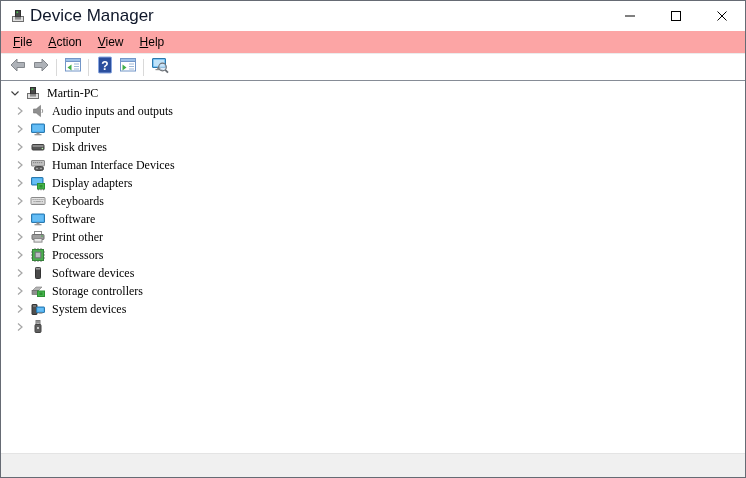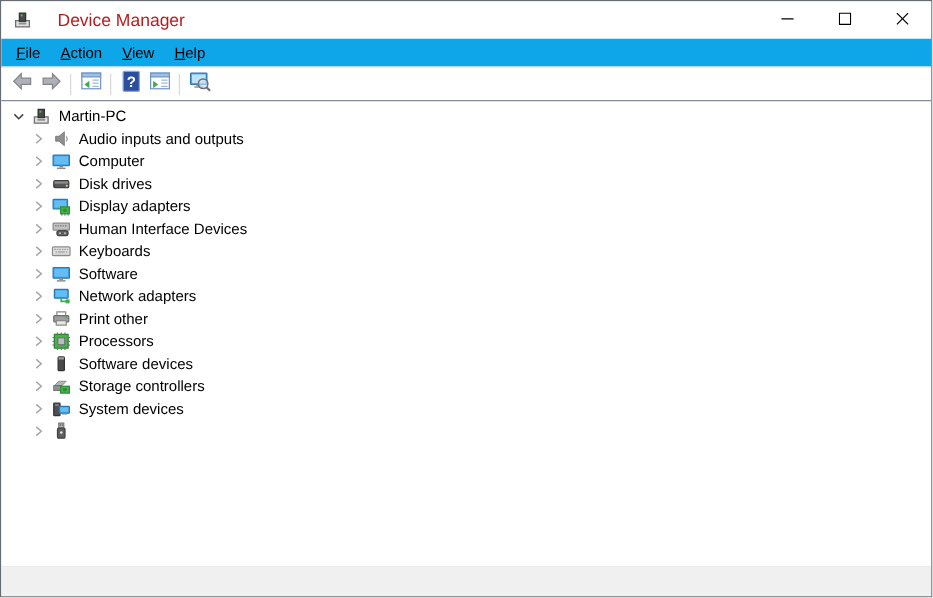--- a/index.html
+++ b/index.html
@@ -1,38 +1,38 @@
 <!DOCTYPE html>
 <html><head>
 <meta charset="utf-8">
 <style>
   html,body{margin:0;padding:0;background:#fff;font-family:"Liberation Sans",sans-serif;}
   .window{position:relative;width:746px;height:478px;box-sizing:border-box;
           border:1px solid #666b74;background:#fff;display:flex;flex-direction:column;overflow:hidden;}
   
   .titlebar{height:30px;flex:0 0 30px;display:flex;align-items:center;background:#fff;}
   .app-icon{width:16px;height:16px;margin-left:9px;flex:0 0 16px;}
-  .title{margin-left:20px;font-size:14px;color:#b91c1c;white-space:nowrap;}
+  .title{margin-left:4px;font-size:17px;color:#0f172a;white-space:nowrap;}
   .win-controls{margin-left:auto;display:flex;height:100%;}
   .win-btn{width:46px;height:100%;display:flex;align-items:center;justify-content:center;cursor:default;}
   
   .menubar{height:22px;flex:0 0 22px;display:flex;align-items:center;padding-left:4px;
-           border-bottom:1px solid #ececec;background:#0ea5e9;}
+           border-bottom:1px solid #ececec;background:#fca5a5;}
   .menu-item{display:inline-block;font-size:12px;color:#000;padding:3px 8px;cursor:default;}
   .menu-item::first-letter{text-decoration:underline;}
   
   .toolbar{height:26px;flex:0 0 26px;display:flex;align-items:center;padding-left:5px;background:#fff;}
   .tb-btn{width:23px;height:22px;display:flex;align-items:center;justify-content:center;}
   .tb-sep{width:1px;height:17px;background:#d9d9d9;margin:0 4px;flex:0 0 1px;}
   
   .tree{flex:1 1 auto;background:#fff;border-top:1px solid #868c96;border-bottom:1px solid #e4e4e4;
-        overflow:hidden;padding-top:3px;}
+        overflow:hidden;padding-top:3px;font-family:Liberation Serif, serif;}
   .row{height:18px;display:flex;align-items:center;font-size:12px;color:#000;white-space:nowrap;}
   .row.root{padding-left:6px;}
-  .row.child{padding-left:22px;}
+  .row.child{padding-left:11px;}
   .chev{width:16px;height:16px;flex:0 0 16px;display:flex;align-items:center;justify-content:center;}
   .icon16{width:16px;height:16px;flex:0 0 16px;margin-left:2px;display:flex;align-items:center;justify-content:center;}
   .row .label{margin-left:6px;}
   
   .statusbar{height:23px;flex:0 0 23px;background:#f0f0f0;}
 </style>
 </head>
 <body>
 
 <div class="window">
@@ -187,51 +187,51 @@
         <span class="label">Disk drives</span>
       </div>
       <div class="row child">
         <span class="chev">
           <svg width="16" height="16" viewBox="0 0 16 16" xmlns="http://www.w3.org/2000/svg">
             <polyline points="6,4.5 10,8 6,11.5" fill="none" stroke="#a6a6a6" stroke-width="1.2"></polyline>
           </svg>
         </span>
         <span class="icon16">
           <svg width="16" height="16" viewBox="0 0 16 16" xmlns="http://www.w3.org/2000/svg">
-            <rect x="1.5" y="2.5" width="11.5" height="7.5" rx="0.5" fill="#41a8ee" stroke="#2c79ad"></rect>
-   <rect x="2.5" y="3.5" width="9.5" height="5.5" fill="#66bdf4"></rect>
-   <rect x="7.5" y="8.5" width="7" height="5.5" fill="#44b54a" stroke="#2f8f35"></rect>
-   <rect x="9.5" y="10" width="3" height="2.5" fill="#2f8f35"></rect>
-   <line x1="8.5" y1="14" x2="8.5" y2="15.3" stroke="#6e6e6e"></line>
-   <line x1="11" y1="14" x2="11" y2="15.3" stroke="#6e6e6e"></line>
-   <line x1="13.5" y1="14" x2="13.5" y2="15.3" stroke="#6e6e6e"></line>
-          </svg>
-        </span>
-        <span class="label">Display adapters</span>
-      </div>
-      <div class="row child">
-        <span class="chev">
-          <svg width="16" height="16" viewBox="0 0 16 16" xmlns="http://www.w3.org/2000/svg">
-            <polyline points="6,4.5 10,8 6,11.5" fill="none" stroke="#a6a6a6" stroke-width="1.2"></polyline>
-          </svg>
-        </span>
-        <span class="icon16">
-          <svg width="16" height="16" viewBox="0 0 16 16" xmlns="http://www.w3.org/2000/svg">
             <rect x="1.5" y="3.5" width="13" height="5.5" rx="0.5" fill="#c2c2c2" stroke="#8a8a8a"></rect>
    <rect x="3" y="5" width="1.3" height="1.2" fill="#8a8a8a"></rect>
             <rect x="5" y="5" width="1.3" height="1.2" fill="#8a8a8a"></rect>
    <rect x="7" y="5" width="1.3" height="1.2" fill="#8a8a8a"></rect>
             <rect x="9" y="5" width="1.3" height="1.2" fill="#8a8a8a"></rect>
    <rect x="11" y="5" width="1.3" height="1.2" fill="#8a8a8a"></rect>
    <rect x="4.5" y="9.5" width="9" height="4" rx="2" fill="#5f5f5f" stroke="#474747"></rect>
    <circle cx="7" cy="11.5" r="0.8" fill="#bdbdbd"></circle>
             <circle cx="11" cy="11.5" r="0.8" fill="#bdbdbd"></circle>
           </svg>
         </span>
         <span class="label">Human Interface Devices</span>
+      </div>
+      <div class="row child">
+        <span class="chev">
+          <svg width="16" height="16" viewBox="0 0 16 16" xmlns="http://www.w3.org/2000/svg">
+            <polyline points="6,4.5 10,8 6,11.5" fill="none" stroke="#a6a6a6" stroke-width="1.2"></polyline>
+          </svg>
+        </span>
+        <span class="icon16">
+          <svg width="16" height="16" viewBox="0 0 16 16" xmlns="http://www.w3.org/2000/svg">
+            <rect x="1.5" y="2.5" width="11.5" height="7.5" rx="0.5" fill="#41a8ee" stroke="#2c79ad"></rect>
+   <rect x="2.5" y="3.5" width="9.5" height="5.5" fill="#66bdf4"></rect>
+   <rect x="7.5" y="8.5" width="7" height="5.5" fill="#44b54a" stroke="#2f8f35"></rect>
+   <rect x="9.5" y="10" width="3" height="2.5" fill="#2f8f35"></rect>
+   <line x1="8.5" y1="14" x2="8.5" y2="15.3" stroke="#6e6e6e"></line>
+   <line x1="11" y1="14" x2="11" y2="15.3" stroke="#6e6e6e"></line>
+   <line x1="13.5" y1="14" x2="13.5" y2="15.3" stroke="#6e6e6e"></line>
+          </svg>
+        </span>
+        <span class="label">Display adapters</span>
       </div>
       <div class="row child">
         <span class="chev">
           <svg width="16" height="16" viewBox="0 0 16 16" xmlns="http://www.w3.org/2000/svg">
             <polyline points="6,4.5 10,8 6,11.5" fill="none" stroke="#a6a6a6" stroke-width="1.2"></polyline>
           </svg>
         </span>
         <span class="icon16">
           <svg width="16" height="16" viewBox="0 0 16 16" xmlns="http://www.w3.org/2000/svg">
             <rect x="1" y="4.5" width="14" height="7" rx="0.8" fill="#e3e3e3" stroke="#8a8a8a"></rect>
@@ -257,36 +257,20 @@
         </span>
         <span class="icon16">
           <svg width="16" height="16" viewBox="0 0 16 16" xmlns="http://www.w3.org/2000/svg">
             <rect x="1.5" y="3" width="13" height="8.5" rx="0.5" fill="#41a8ee" stroke="#2c79ad"></rect>
    <rect x="2.6" y="4.1" width="10.8" height="6.3" fill="#66bdf4"></rect>
    <rect x="6.5" y="11.5" width="3" height="1.6" fill="#8f8f8f"></rect>
    <rect x="4.5" y="13.1" width="7" height="1.2" fill="#8f8f8f"></rect>
           </svg>
         </span>
         <span class="label">Software</span>
-      </div>
-      <div class="row child">
-        <span class="chev">
-          <svg width="16" height="16" viewBox="0 0 16 16" xmlns="http://www.w3.org/2000/svg">
-            <polyline points="6,4.5 10,8 6,11.5" fill="none" stroke="#a6a6a6" stroke-width="1.2"></polyline>
-          </svg>
-        </span>
-        <span class="icon16">
-          <svg width="16" height="16" viewBox="0 0 16 16" xmlns="http://www.w3.org/2000/svg">
-            <rect x="2.5" y="2.5" width="11" height="7" rx="0.5" fill="#41a8ee" stroke="#2c79ad"></rect>
-   <rect x="3.5" y="3.5" width="9" height="5" fill="#66bdf4"></rect>
-   <path d="M8 9.5 V12 H12.5" fill="none" stroke="#3fae46" stroke-width="1.4"></path>
-   <rect x="11.5" y="10.5" width="3.2" height="3.2" fill="#3fae46"></rect>
-          </svg>
-        </span>
-        <span class="label">Network adapters</span>
       </div>
       <div class="row child">
         <span class="chev">
           <svg width="16" height="16" viewBox="0 0 16 16" xmlns="http://www.w3.org/2000/svg">
             <polyline points="6,4.5 10,8 6,11.5" fill="none" stroke="#a6a6a6" stroke-width="1.2"></polyline>
           </svg>
         </span>
         <span class="icon16">
           <svg width="16" height="16" viewBox="0 0 16 16" xmlns="http://www.w3.org/2000/svg">
             <rect x="4.5" y="2.5" width="7" height="3" fill="#ffffff" stroke="#8a8a8a"></rect>

